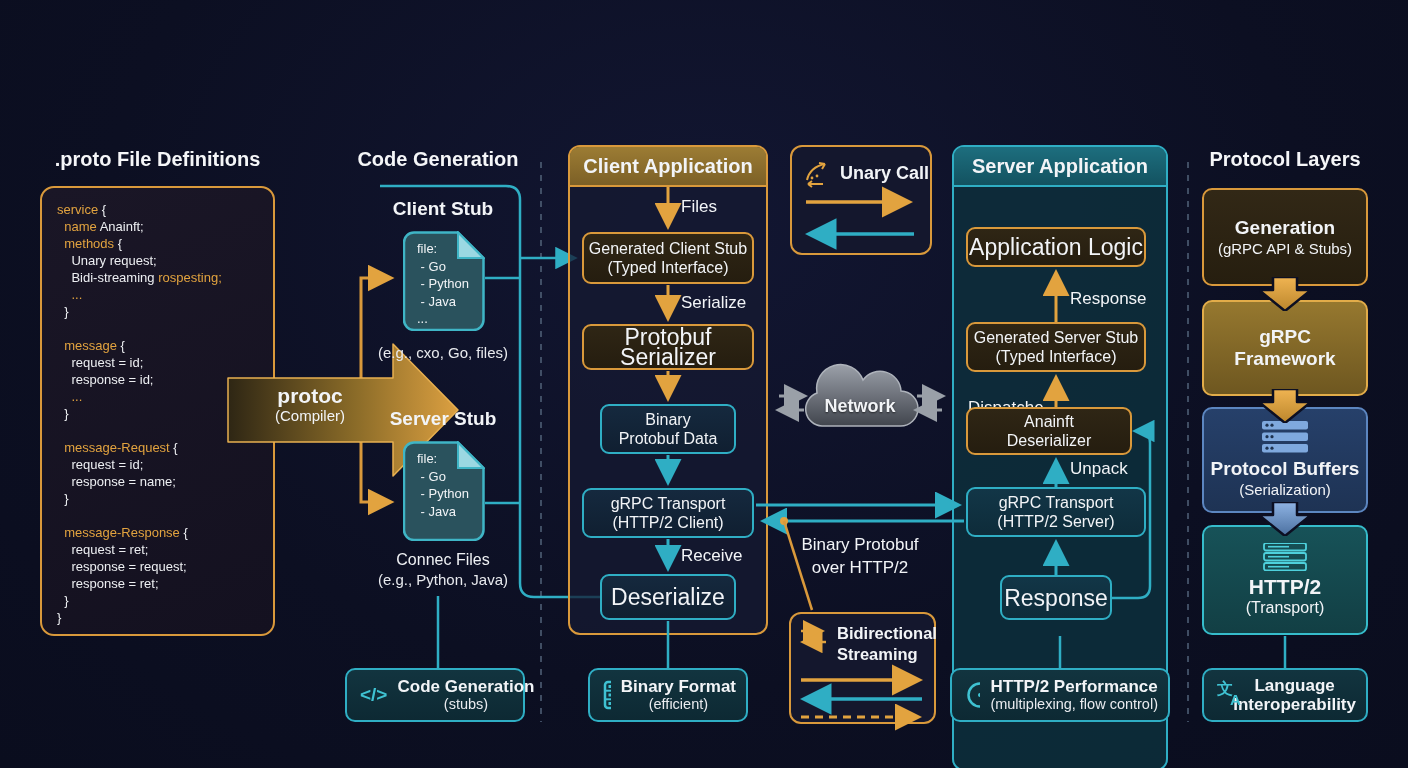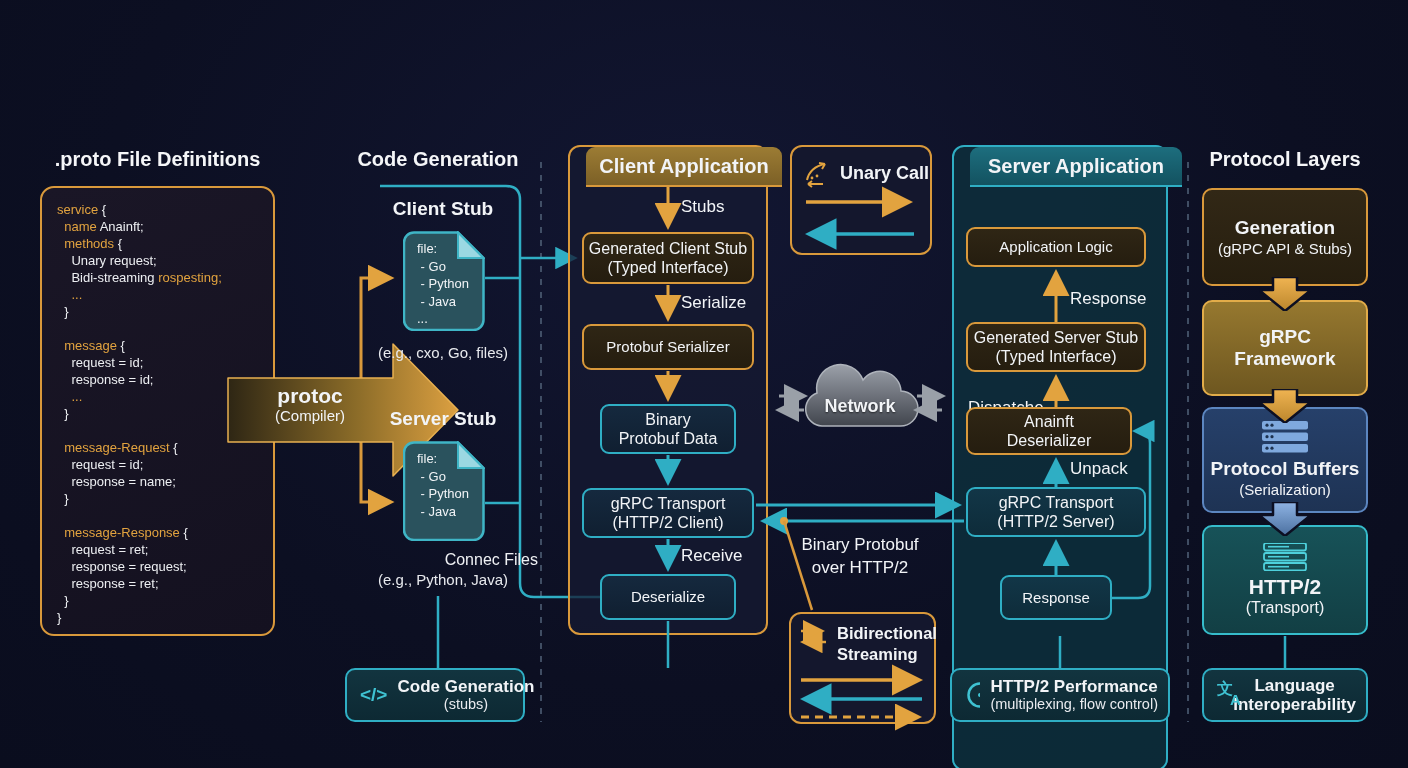--- a/index.html
+++ b/index.html
@@ -24,30 +24,30 @@
   
   .stub-label{font-size:19px;font-weight:bold;text-align:center;}
   .cap{font-size:15px;text-align:center;color:#E8EAEE;}
   .cap1{font-size:16px;text-align:center;color:#EFF1F4;}
   
   .file-text{position:absolute;left:14px;top:9px;font-size:13px;line-height:17.5px;color:#F2F4F7;white-space:pre;}
   
   .col{border-radius:12px;box-sizing:border-box;}
   .col-client{left:568px;top:145px;width:200px;height:490px;border:2.5px solid #D9993B;background:rgba(22,26,50,0.75);}
   .col-server{left:952px;top:145px;width:216px;height:626px;border:2.5px solid #2FAEC4;background:rgba(13,47,60,0.85);}
-  .col-hdr{position:absolute;left:16px;top:0;width:100%;height:40px;border-radius:9px 9px 0 0;display:flex;align-items:center;justify-content:center;
+  .col-hdr{position:absolute;left:0;top:0;width:100%;height:40px;border-radius:9px 9px 0 0;display:flex;align-items:center;justify-content:center;
     font-size:20px;font-weight:bold;box-sizing:border-box;}
   .hdr-gold{background:linear-gradient(180deg,#9C7C34 0%,#7C6026 100%);border-bottom:2px solid #D9993B;}
   .hdr-teal{background:linear-gradient(180deg,#1D6E7E 0%,#135260 100%);border-bottom:2px solid #2FAEC4;}
   
   .fbox{position:absolute;display:flex;flex-direction:column;align-items:center;justify-content:center;border-radius:9px;box-sizing:border-box;text-align:center;}
   .b-gold{border:2px solid #D9993B;background:linear-gradient(180deg,#2F2615 0%,#251D0F 100%);}
   .b-teal{border:2.5px solid #2FAEC4;background:linear-gradient(180deg,#15293E 0%,#101f31 100%);}
   .b-teal-s{border:2.5px solid #2FAEC4;background:linear-gradient(180deg,#123647 0%,#0e2c3a 100%);}
-  .t17{font-size:15px;line-height:20px;}
+  .t17{font-size:23px;line-height:20px;}
   .t16{font-size:16px;line-height:19px;}
   .flow-label{position:absolute;font-size:17px;color:#F2F4F7;}
   
   .note-panel{border:2.5px solid #D9993B;border-radius:12px;background:#14172D;box-sizing:border-box;}
   .note-title{font-size:18px;font-weight:bold;line-height:21px;}
   
   .layer{position:absolute;left:1202px;width:166px;border-radius:10px;box-sizing:border-box;display:flex;flex-direction:column;align-items:center;justify-content:center;text-align:center;}
   .layer .lt{font-size:19px;font-weight:bold;line-height:22px;}
   .layer .ls{font-size:15px;line-height:19px;}
   .lay-app{top:188px;height:98px;border:2px solid #D9993B;background:linear-gradient(180deg,#322816 0%,#261E0F 100%);}
@@ -149,27 +149,27 @@
   <div class="abs cap" style="left:348px;top:344px;width:190px;">(e.g., cxo, Go, files)</div>
 
   <div class="abs stub-label" style="left:363px;top:408px;width:160px;">Server Stub</div>
   <div class="abs" style="left:403px;top:441px;width:82px;height:100px;">
     <svg width="82" height="100">
       <path d="M11,1.5 H55 L80.5,27 V89 a10,10 0 0 1 -10,10 H11 a10,10 0 0 1 -10,-10 V11.5 a10,10 0 0 1 10,-10 Z" fill="#2A525D" stroke="#3FB5C6" stroke-width="2.5"></path>
       <path d="M55,1.5 L80.5,27 H55 Z" fill="#9BD8E2" stroke="#3FB5C6" stroke-width="2"></path>
     </svg>
     <div class="file-text"><span>file:</span><br><span> - Go</span><br><span> - Python</span><br><span> - Java</span></div>
   </div>
-  <div class="abs cap1" style="left:348px;top:551px;width:190px;text-align:right;">Connec Files</div>
+  <div class="abs cap1" style="left:348px;top:551px;width:190px;">Connec Files</div>
   <div class="abs cap" style="left:348px;top:571px;width:190px;">(e.g., Python, Java)</div>
 
   <div class="abs col col-client">
     <div class="col-hdr hdr-gold">Client Application</div>
   </div>
-  <div class="flow-label" style="left:681px;top:197px;">Stubs</div>
+  <div class="flow-label" style="left:681px;top:197px;">Files</div>
   <div class="fbox b-gold" style="left:582px;top:232px;width:172px;height:52px;">
     <span class="t16">Generated Client Stub</span>
       <span class="t16">(Typed Interface)</span>
   </div>
   <div class="flow-label" style="left:681px;top:293px;">Serialize</div>
   <div class="fbox b-gold" style="left:582px;top:324px;width:172px;height:46px;">
     <span class="t17">Protobuf Serializer</span>
   </div>
   <div class="fbox b-teal" style="left:600px;top:404px;width:136px;height:50px;">
     <span class="t16">Binary</span>
@@ -300,20 +300,37 @@
     <polygon points="14,0 38,0 38,13 52,13 26,34 0,13 14,13" fill="url(#chb)" stroke="#0C0F22" stroke-width="2.5" stroke-linejoin="round"></polygon>
   </svg>
 
   <div class="feat" style="left:345px;width:180px;">
     <span class="ticon" style="font-size:19px;">&lt;/&gt;</span>
     <div class="txt">
       <div class="ft">Code Generation</div>
       <div class="fs">(stubs)</div>
     </div>
   </div>
+  <div class="feat" style="left:588px;width:160px;">
+    <svg width="28" height="30">
+      <rect x="2" y="2" width="24" height="26" rx="3" fill="none" stroke="#3FC2D2" stroke-width="2.5"></rect>
+      <line x1="2" y1="10.7" x2="26" y2="10.7" stroke="#3FC2D2" stroke-width="2"></line>
+      <line x1="2" y1="19.3" x2="26" y2="19.3" stroke="#3FC2D2" stroke-width="2"></line>
+      <rect x="5.5" y="5" width="4" height="3" fill="#3FC2D2"></rect>
+        <rect x="5.5" y="13.5" width="4" height="3" fill="#3FC2D2"></rect>
+        <rect x="5.5" y="22" width="4" height="3" fill="#3FC2D2"></rect>
+      <line x1="13" y1="6.5" x2="22" y2="6.5" stroke="#3FC2D2" stroke-width="1.8"></line>
+        <line x1="13" y1="15" x2="22" y2="15" stroke="#3FC2D2" stroke-width="1.8"></line>
+        <line x1="13" y1="23.5" x2="22" y2="23.5" stroke="#3FC2D2" stroke-width="1.8"></line>
+    </svg>
+    <div class="txt">
+      <div class="ft">Binary Format</div>
+      <div class="fs">(efficient)</div>
+    </div>
+  </div>
   <div class="feat" style="left:950px;width:220px;">
     <svg width="30" height="30">
       <circle cx="15" cy="15" r="11.5" fill="none" stroke="#3FC2D2" stroke-width="2.5"></circle>
       <line x1="15" y1="15" x2="22" y2="8" stroke="#3FC2D2" stroke-width="2.5" stroke-linecap="round"></line>
       <circle cx="15" cy="15" r="2" fill="#3FC2D2"></circle>
     </svg>
     <div class="txt">
       <div class="ft">HTTP/2 Performance</div>
       <div class="fs">(multiplexing, flow control)</div>
     </div>

